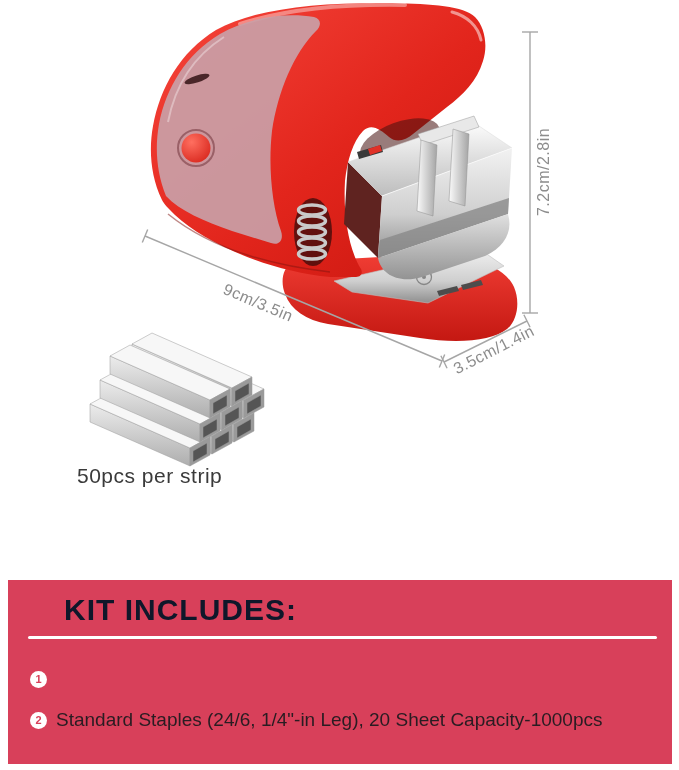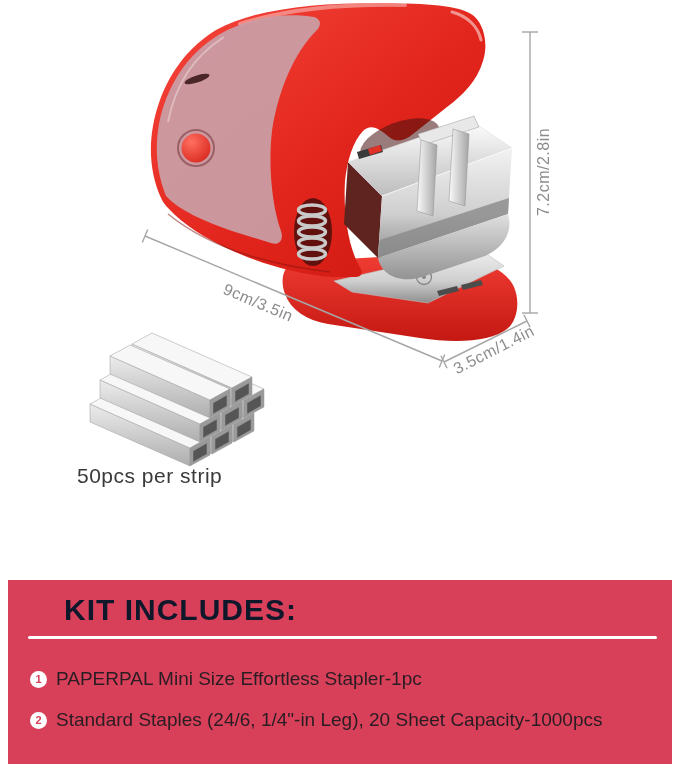--- a/index.html
+++ b/index.html
@@ -220,21 +220,20 @@
   <div class="dim-label dim-label--depth">3.5cm/1.4in</div>
 
   <div class="staples-caption">50pcs per strip</div>
 
   <div class="kit-banner" style="background: rgb(216, 64, 90);">
     <div class="kit-heading">KIT INCLUDES:</div>
     <div class="kit-underline"></div>
     <div class="kit-items">
       <div class="kit-item">
         <span class="num-badge" style="color: rgb(216, 64, 90);">1</span>
-        <span>PAPERPAL Mini Size Effortless Stapler-1pc</span>
       </div>
       <div class="kit-item">
         <span class="num-badge" style="color: rgb(216, 64, 90);">2</span>
         <span>Standard Staples (24/6, 1/4"-in Leg), 20 Sheet Capacity-1000pcs</span>
       </div>
     </div>
   </div>
 </div>
 
 </body></html>

